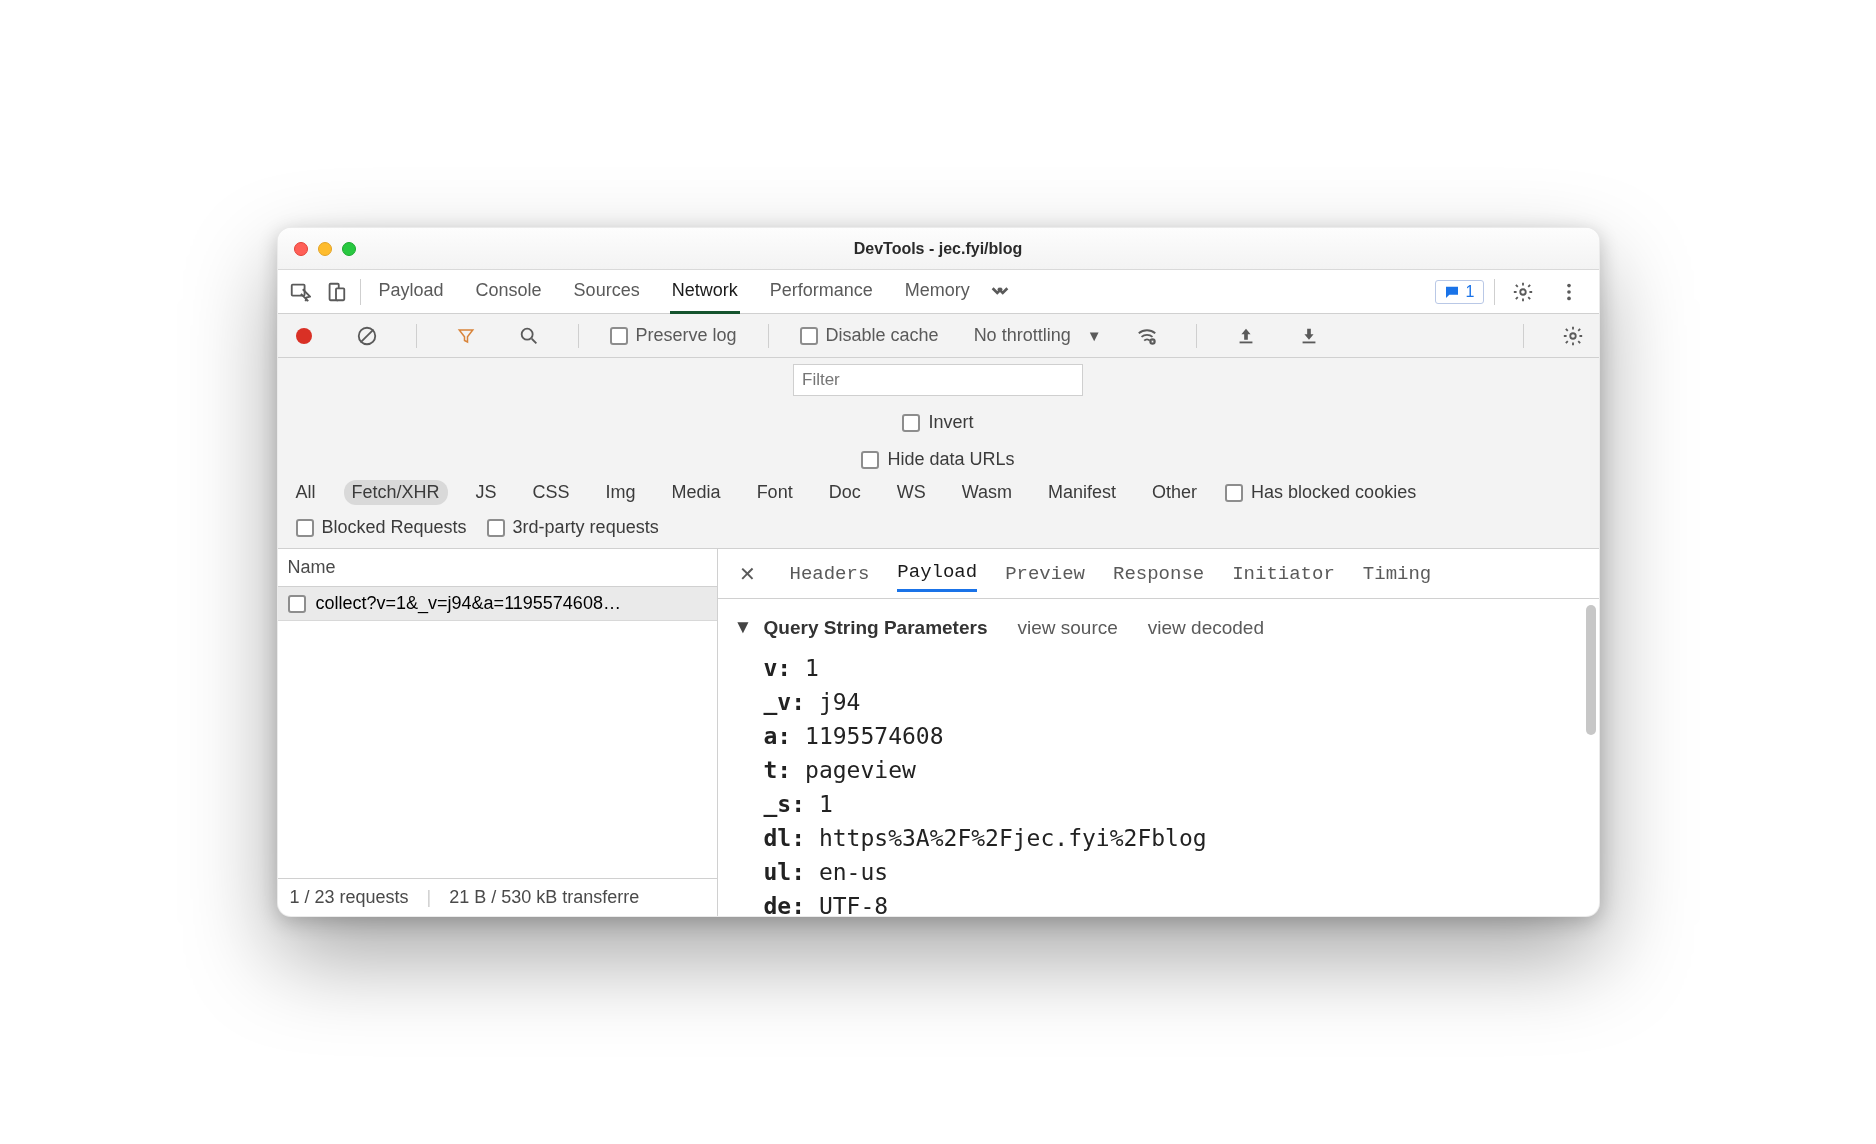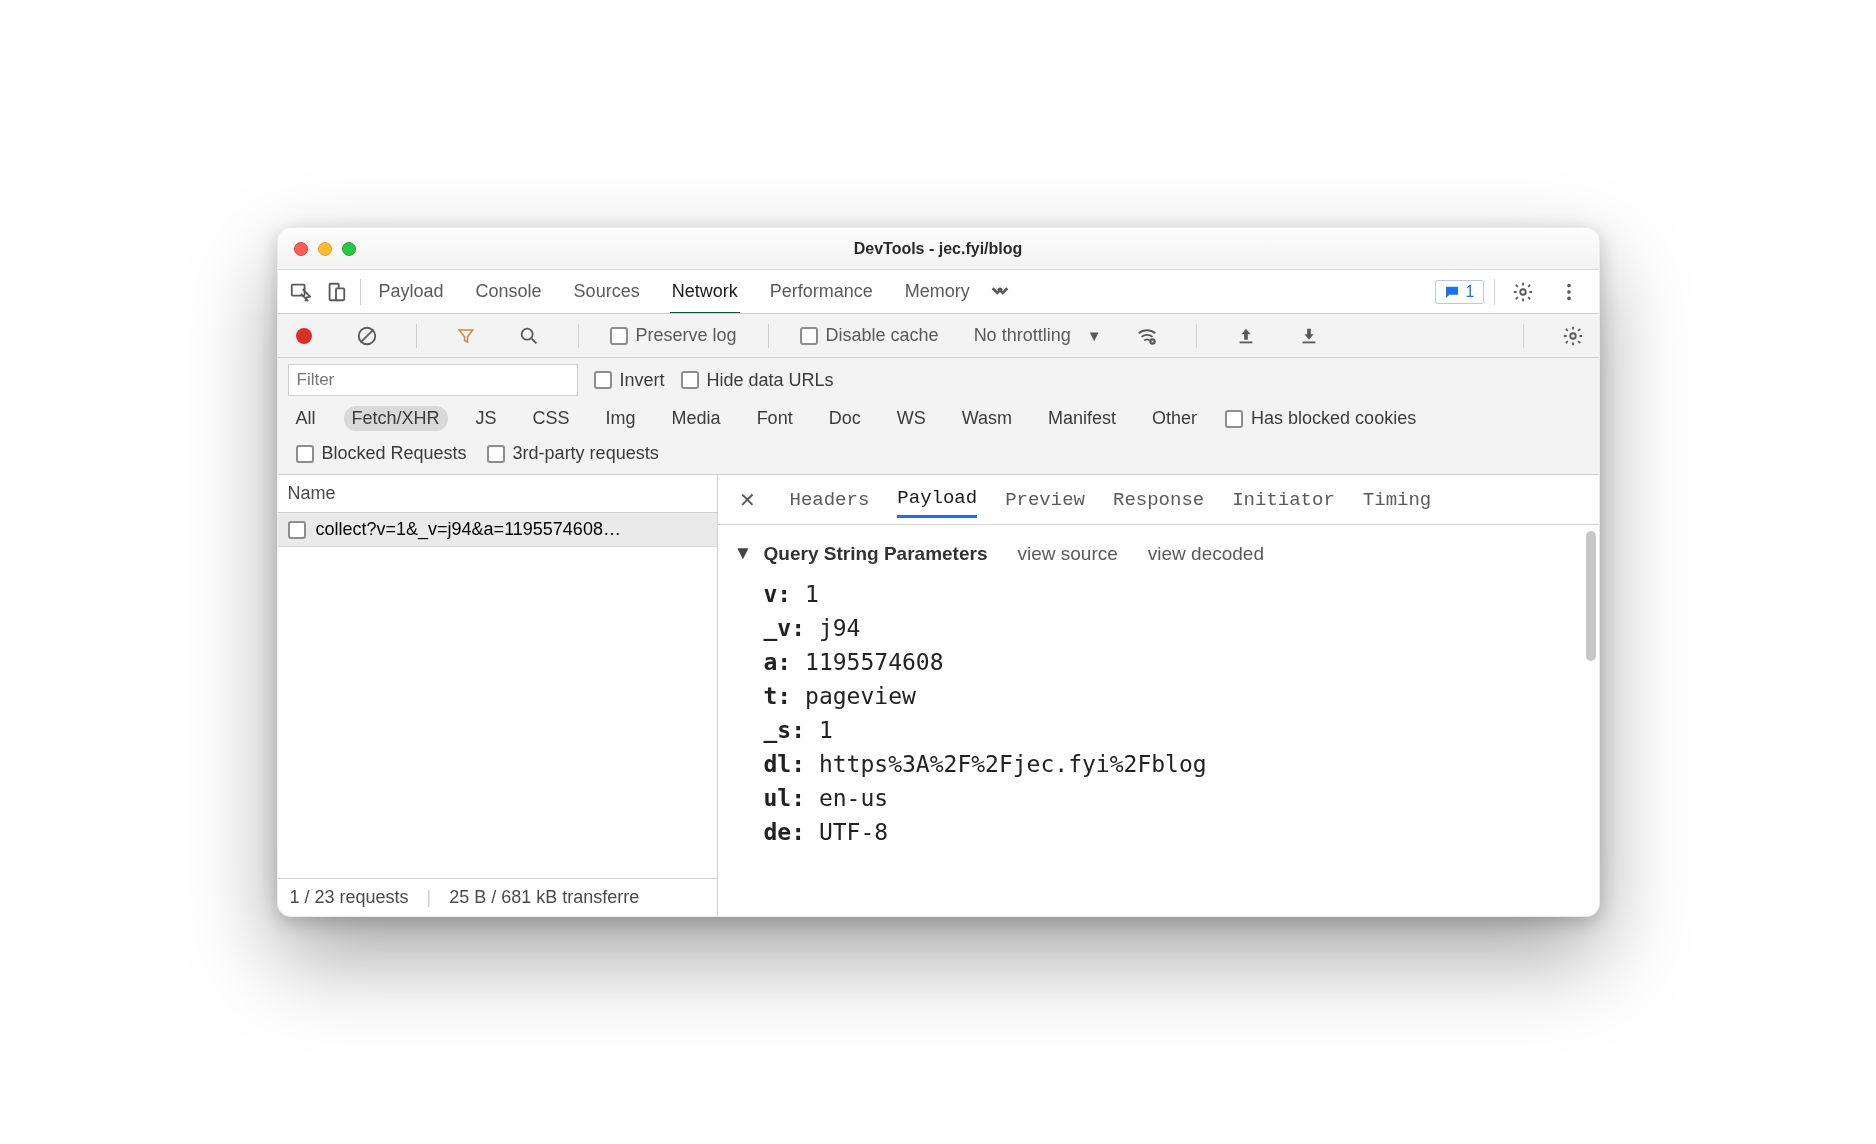--- a/index.html
+++ b/index.html
@@ -43,21 +43,21 @@
     display:flex; align-items:center; height:44px;
     border-bottom:1px solid #d0d0d0;
     padding: 0 4px;
     font-size:18px; color:#5a5a5a;
     gap: 0;
   }
   .icon-btn { width:36px; height:36px; display:flex; align-items:center; justify-content:center; color:#5a5a5a; }
   .icon-btn svg { width:22px; height:22px; }
   .tabs-main { display:flex; gap:28px; margin-left:10px; }
   .tab { padding:10px 2px; cursor:pointer; color:#5a5a5a;}
-  .tab.active { color:#1a1a1a; border-bottom:1px solid #14532d; }
+  .tab.active { color:#1a1a1a; border-bottom:3px solid #14532d; }
   .devtools-right { margin-left:auto; display:flex; align-items:center; gap:10px; padding-right:8px;}
   .errors-badge {
     display:flex; align-items:center; gap:6px;
     border:1px solid #b9c8e6; border-radius:3px;
     padding:2px 8px; color:#1a73e8; font-size:16px;
   }
   .gear svg, .kebab svg { width:22px; height:22px; }
   .toolbar2 {
     display:flex; align-items:center; height:44px;
     border-bottom:1px solid #d0d0d0;
@@ -71,21 +71,21 @@
   .vsep { width:1px; height:24px; background:#cfcfcf; margin:0 4px; }
   .chk { display:flex; align-items:center; gap:8px; }
   .chk .box {
     width:18px; height:18px; border:2px solid #8d8d8d; border-radius:3px; background:#fff;
   }
   .throttle { display:flex; align-items:center; gap:16px; margin-left:8px;}
   .carets { font-size:15px; color:#5a5a5a; }
   .filterbar {
     padding:6px 10px 4px 10px;
     background:#f3f3f3; display:flex; align-items:center; gap:16px;
-    font-size:18px; color:#3b3b3b;
+    font-size:18px; color:#3b3b3b;flex-direction:column;
   }
   .filter-input {
     width:290px; height:32px; border:1px solid #cfcfcf; background:#fff;
     padding:0 8px; font-size:17px; color:#888;
   }
   .types-row {
     padding:6px 10px; background:#f3f3f3; display:flex; align-items:center; gap:20px;
     font-size:18px; color:#3b3b3b; flex-wrap:wrap;
   }
   .type-chip { padding:2px 8px; border-radius:12px; }
@@ -313,21 +313,21 @@
     <div class="left">
       <div class="name-header">Name</div>
       <div class="req-row">
         <span class="box" style="width:18px;height:18px;border:2px solid #8d8d8d;border-radius:3px;background:#fff"></span>
         <span>collect?v=1&amp;_v=j94&amp;a=1195574608…</span>
       </div>
       <div style="flex:1"></div>
       <div class="status-row">
         <span>1 / 23 requests</span>
         <span style="color:#cfcfcf">|</span>
-        <span>25 B / 681 kB transferre</span>
+        <span>21 B / 530 kB transferre</span>
       </div>
     </div>
 
     <div class="right">
       <div class="detail-tabs">
         <div class="close-x">✕</div>
         <div class="dtab">Headers</div>
         <div class="dtab active">Payload</div>
         <div class="dtab">Preview</div>
         <div class="dtab">Response</div>

